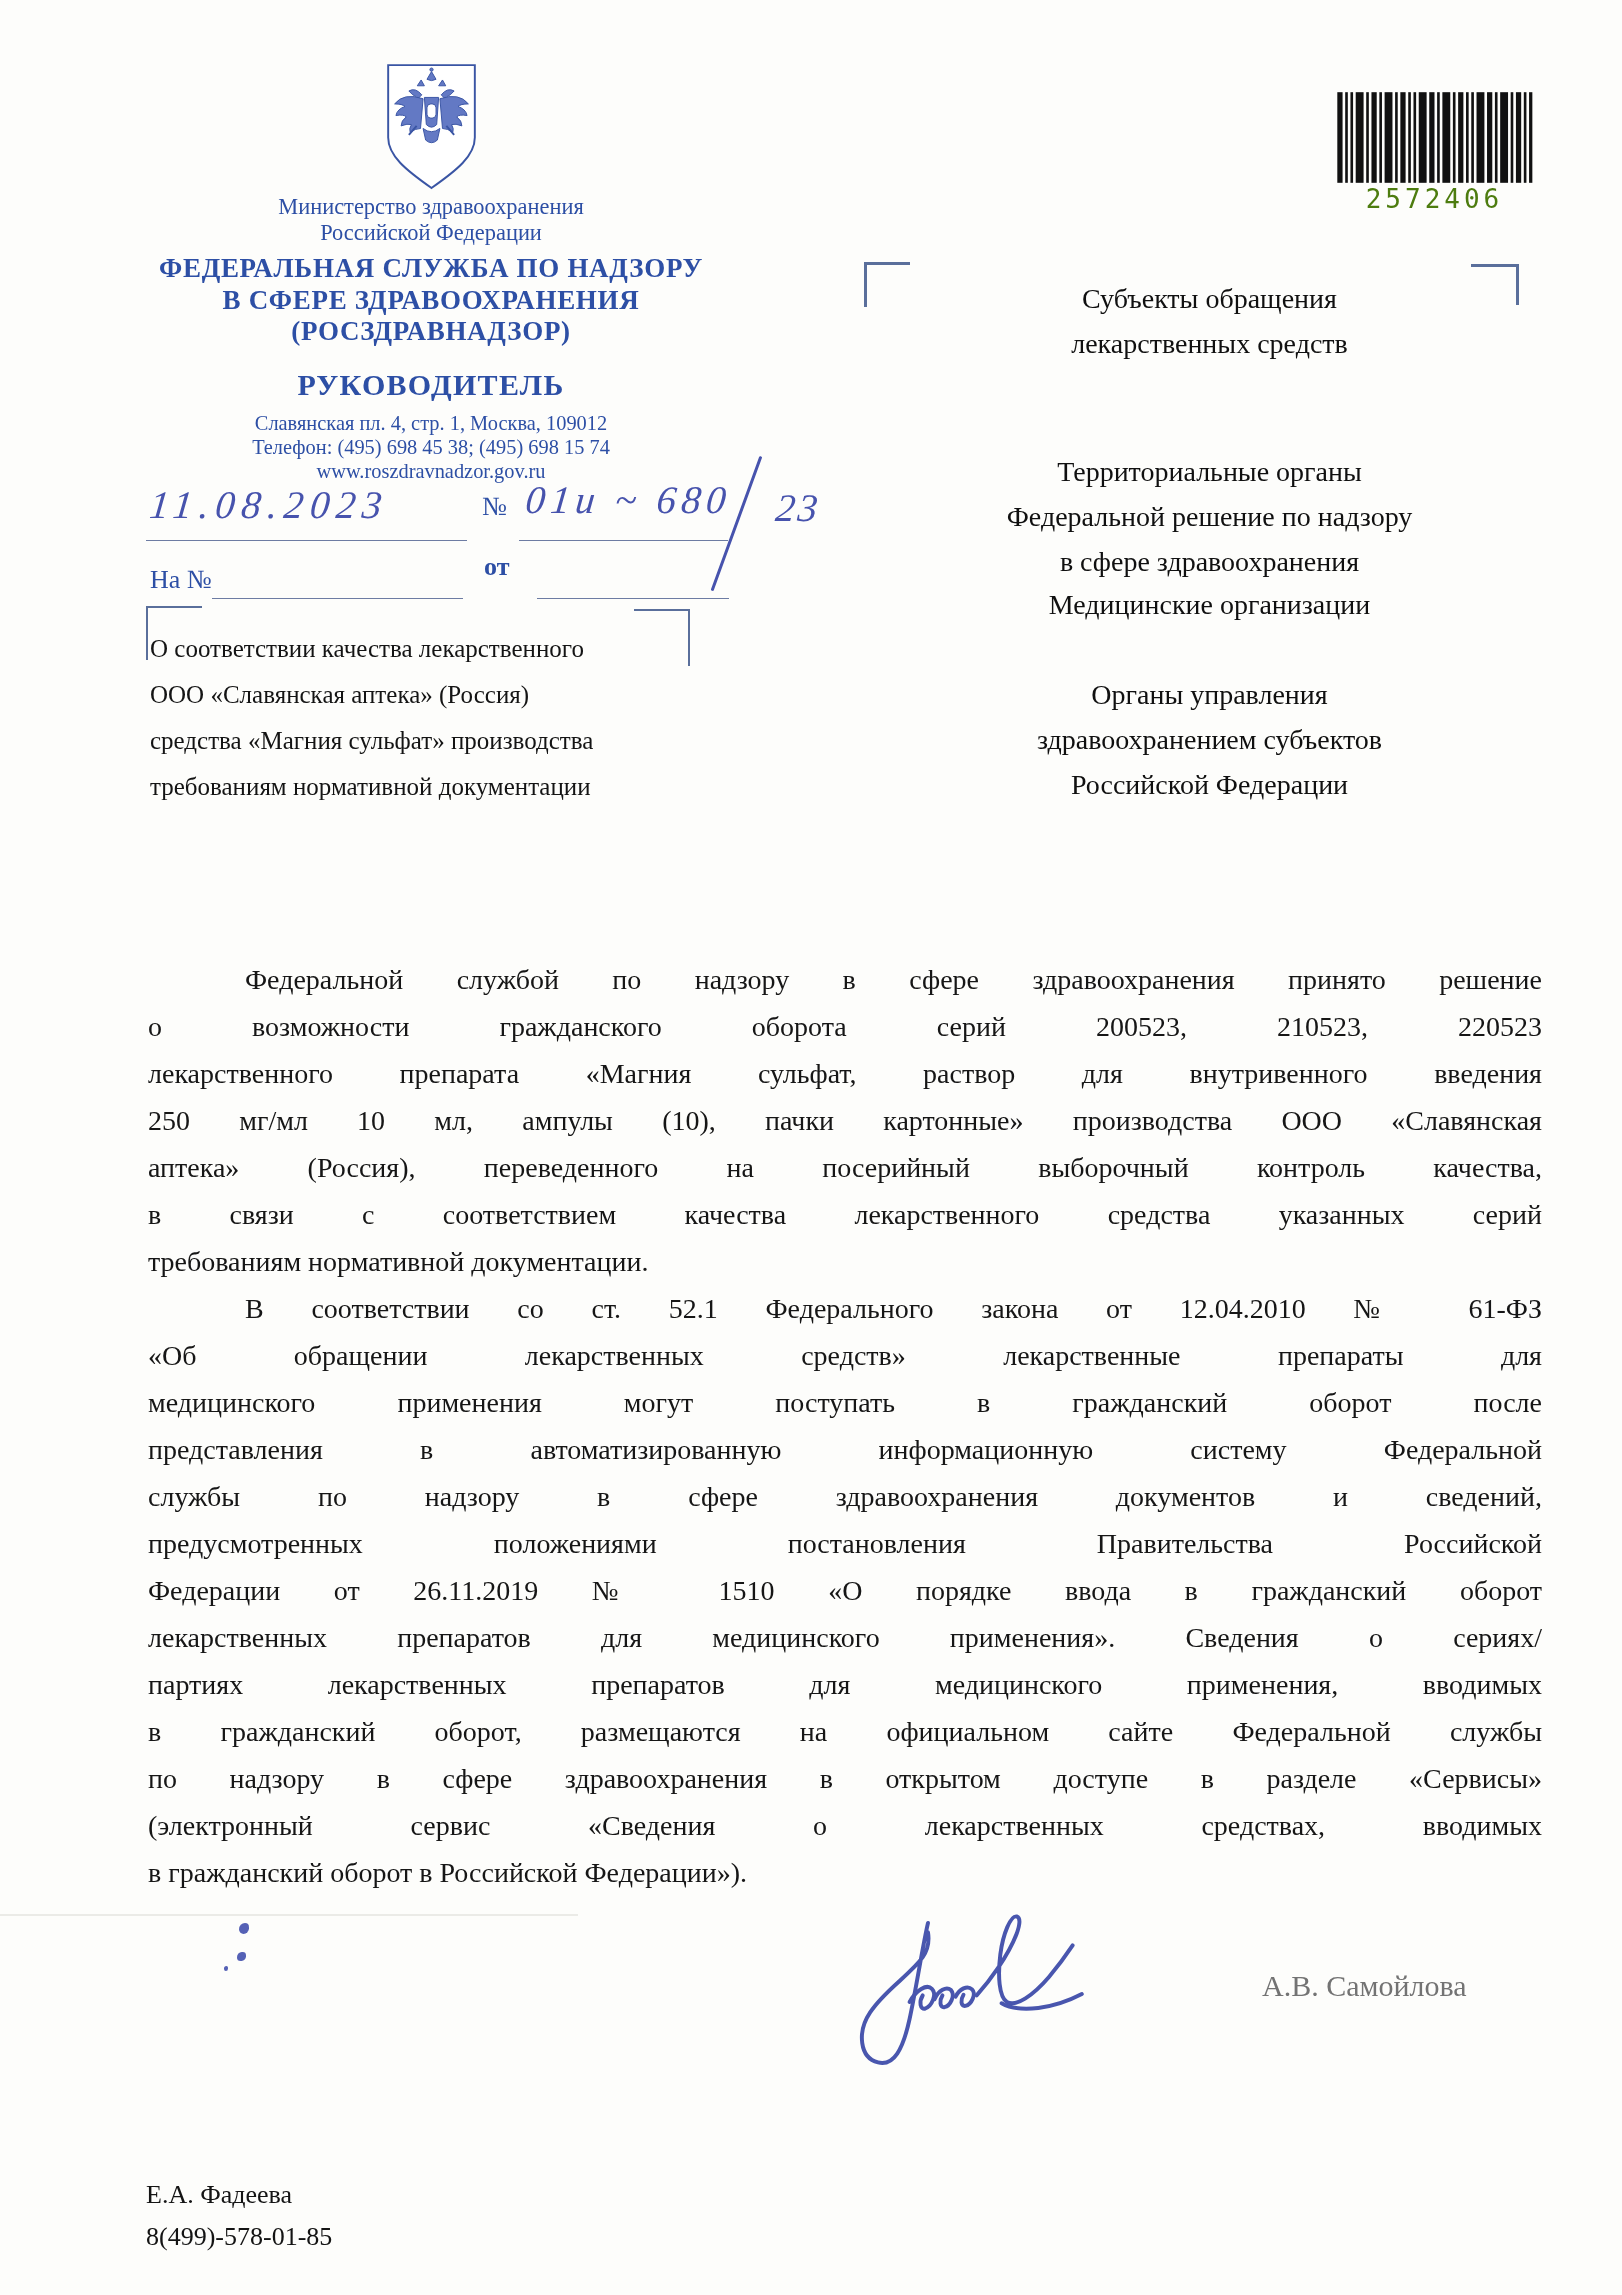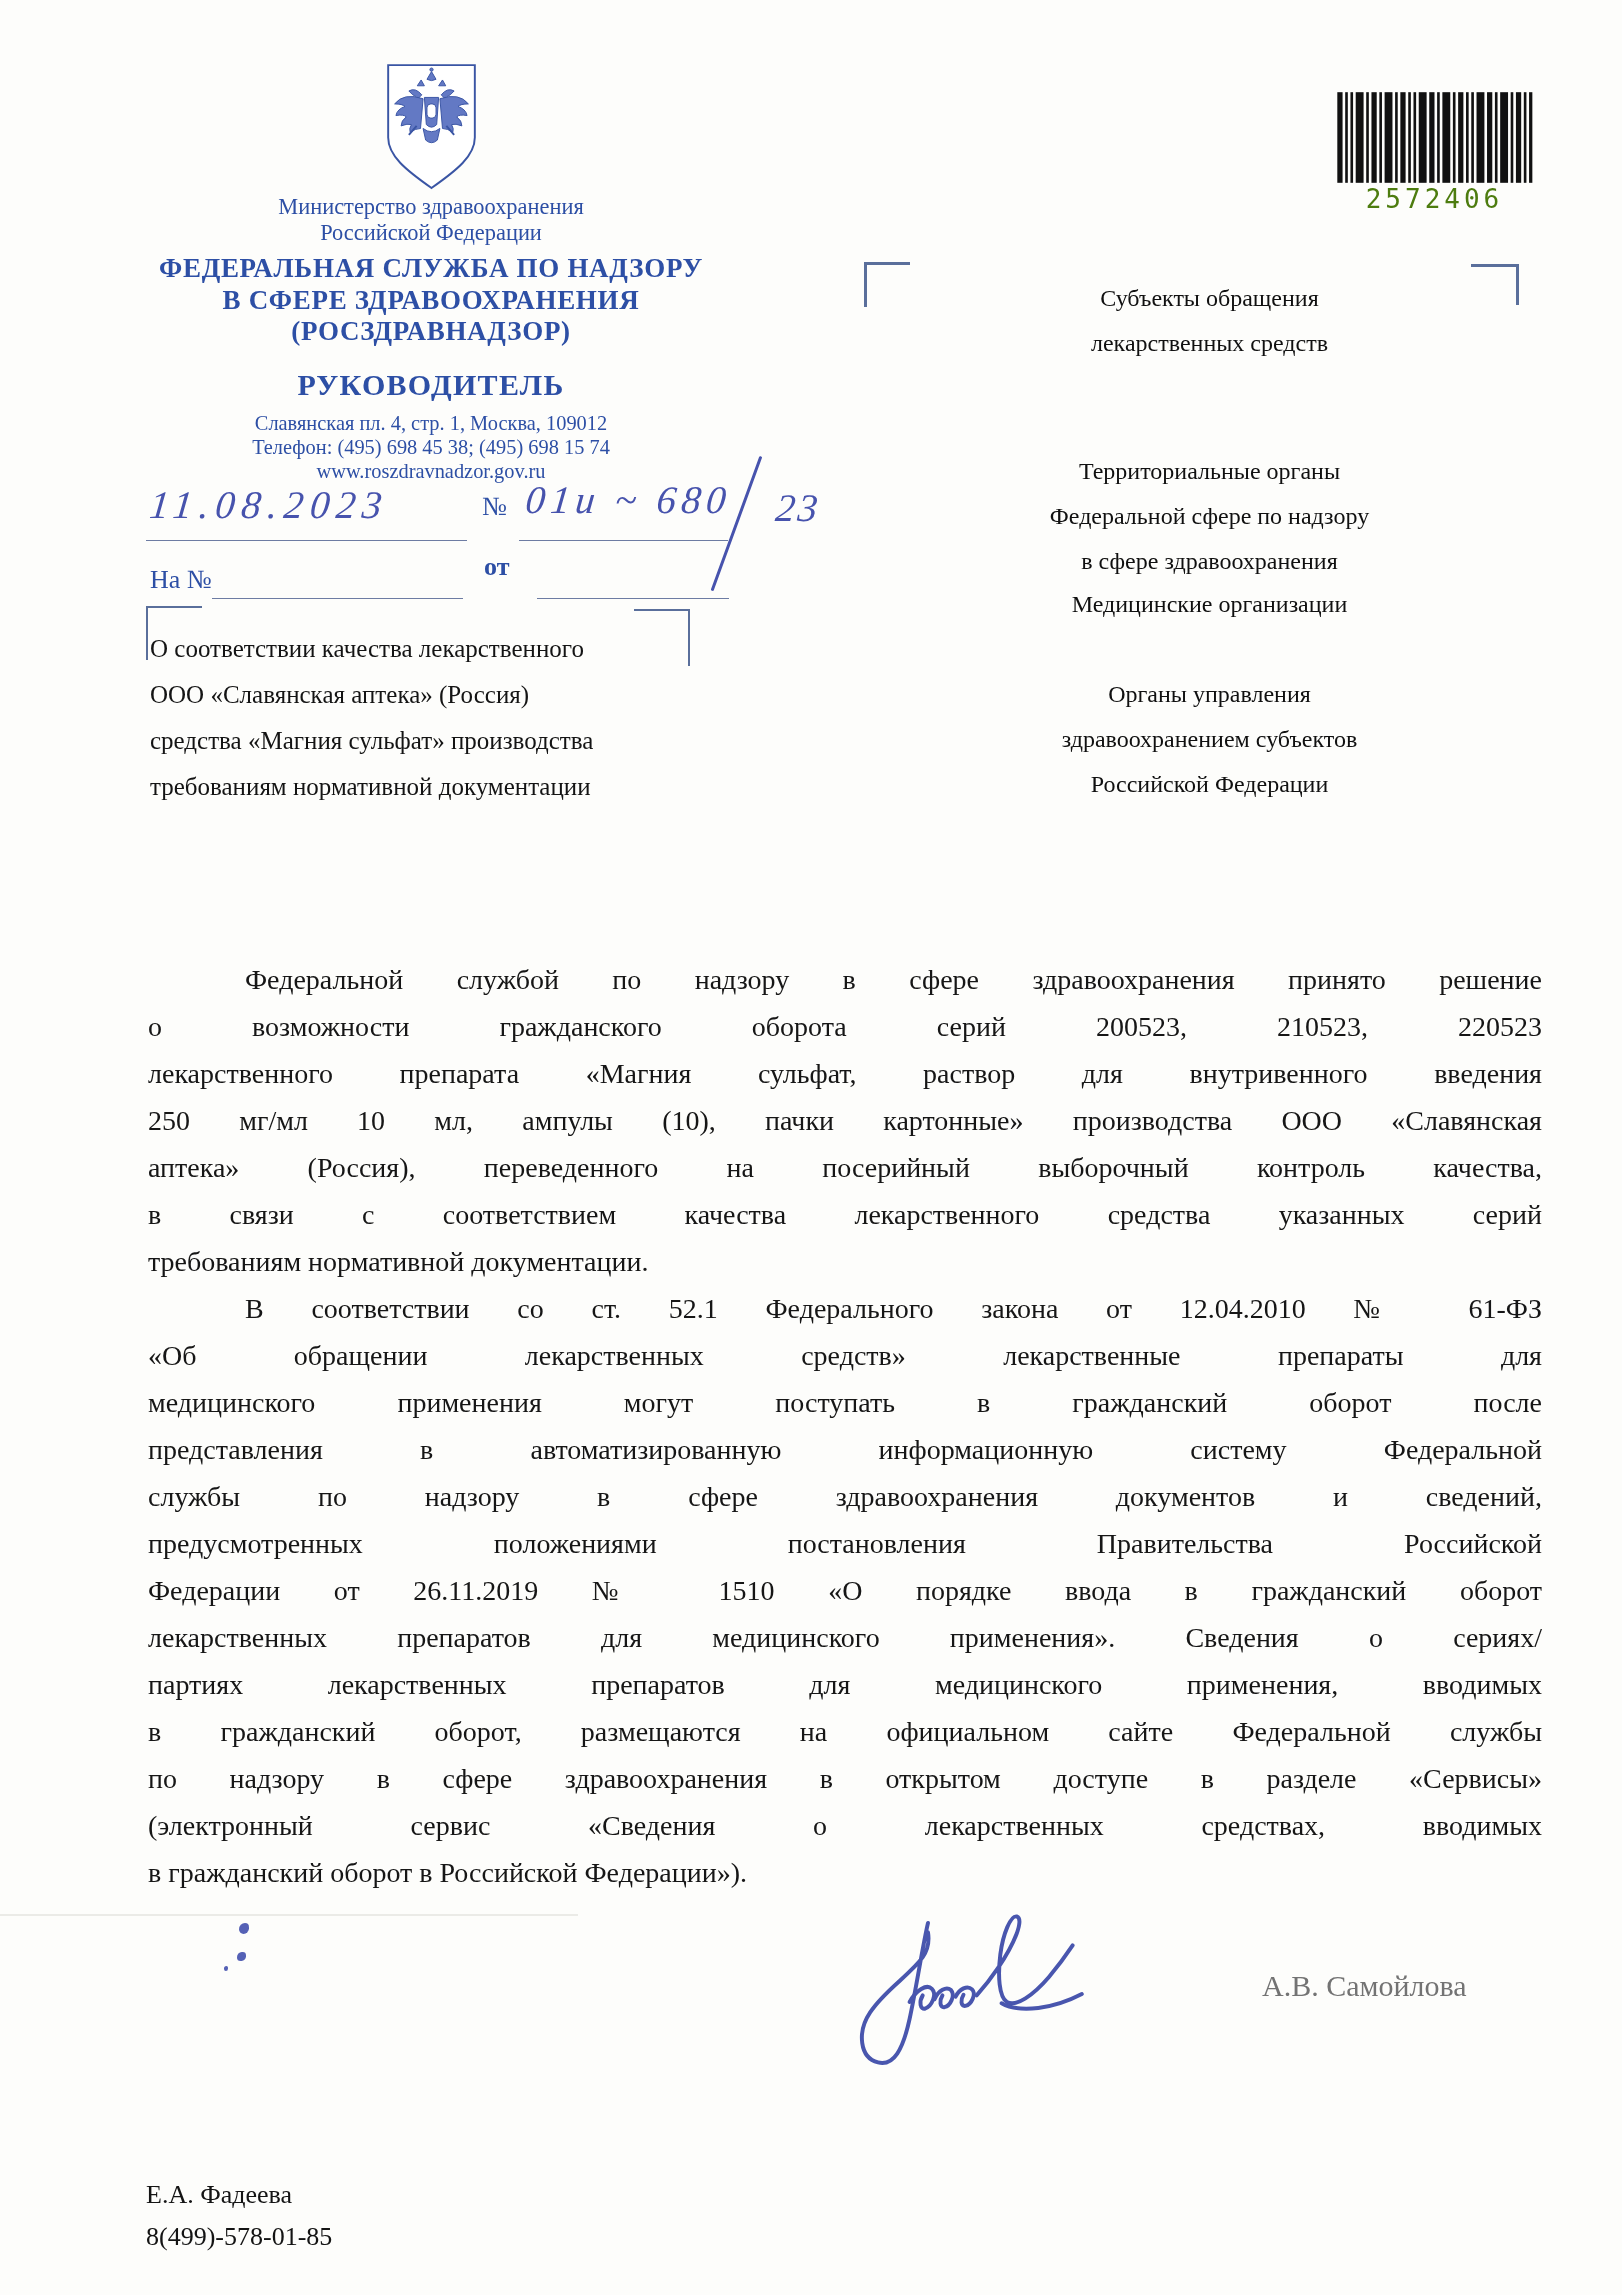--- a/index.html
+++ b/index.html
@@ -25,21 +25,21 @@
     transform:skewX(-6deg);
     white-space:nowrap;
   }
   .blank-line{background:#6d7ca3;height:1.3px;}
   .blue-label{color:#2d4fa5;font-size:26px;}
   
   .brk{background:#5a6f9b;}
   
   #subject{left:150px;top:626px;width:565px;color:#141414;font-size:25px;line-height:46px;}
   
-  .recip{left:874px;width:671px;text-align:center;color:#101010;font-size:24px;line-height:45px;}
+  .recip{left:874px;width:671px;text-align:center;color:#101010;font-size:28px;line-height:45px;}
   
   #barcode-num{left:1336px;top:184px;width:197px;text-align:center;
     font-family:"DejaVu Sans Mono", monospace;font-size:26px;color:#4d7c0f;letter-spacing:4px;}
   
   #body-text{left:148px;top:956px;width:1394px;color:#161616;}
   .bline{
     font-size:28px;height:47px;line-height:47px;
     text-align:justify;text-align-last:justify;
     white-space:normal;
   }
@@ -153,21 +153,21 @@
   <div class="abs brk" style="left:864px;top:262px;width:2.6px;height:45px;"></div>
   <div class="abs brk" style="left:1471px;top:264px;width:47px;height:2.6px;"></div>
   <div class="abs brk" style="left:1516px;top:264px;width:2.6px;height:41px;"></div>
 
   <div class="abs recip" style="top:276px;">
     <div>Субъекты обращения</div>
     <div>лекарственных средств</div>
   </div>
   <div class="abs recip" style="top:409px;margin-top:40px;">
     <div>Территориальные органы</div>
-    <div>Федеральной сфере по надзору</div>
+    <div>Федеральной решение по надзору</div>
     <div>в сфере здравоохранения</div>
   </div>
   <div class="abs recip" style="top:582px;">
     <div>Медицинские организации</div>
   </div>
   <div class="abs recip" style="top:672px;">
     <div>Органы управления</div>
     <div>здравоохранением субъектов</div>
     <div>Российской Федерации</div>
   </div>

